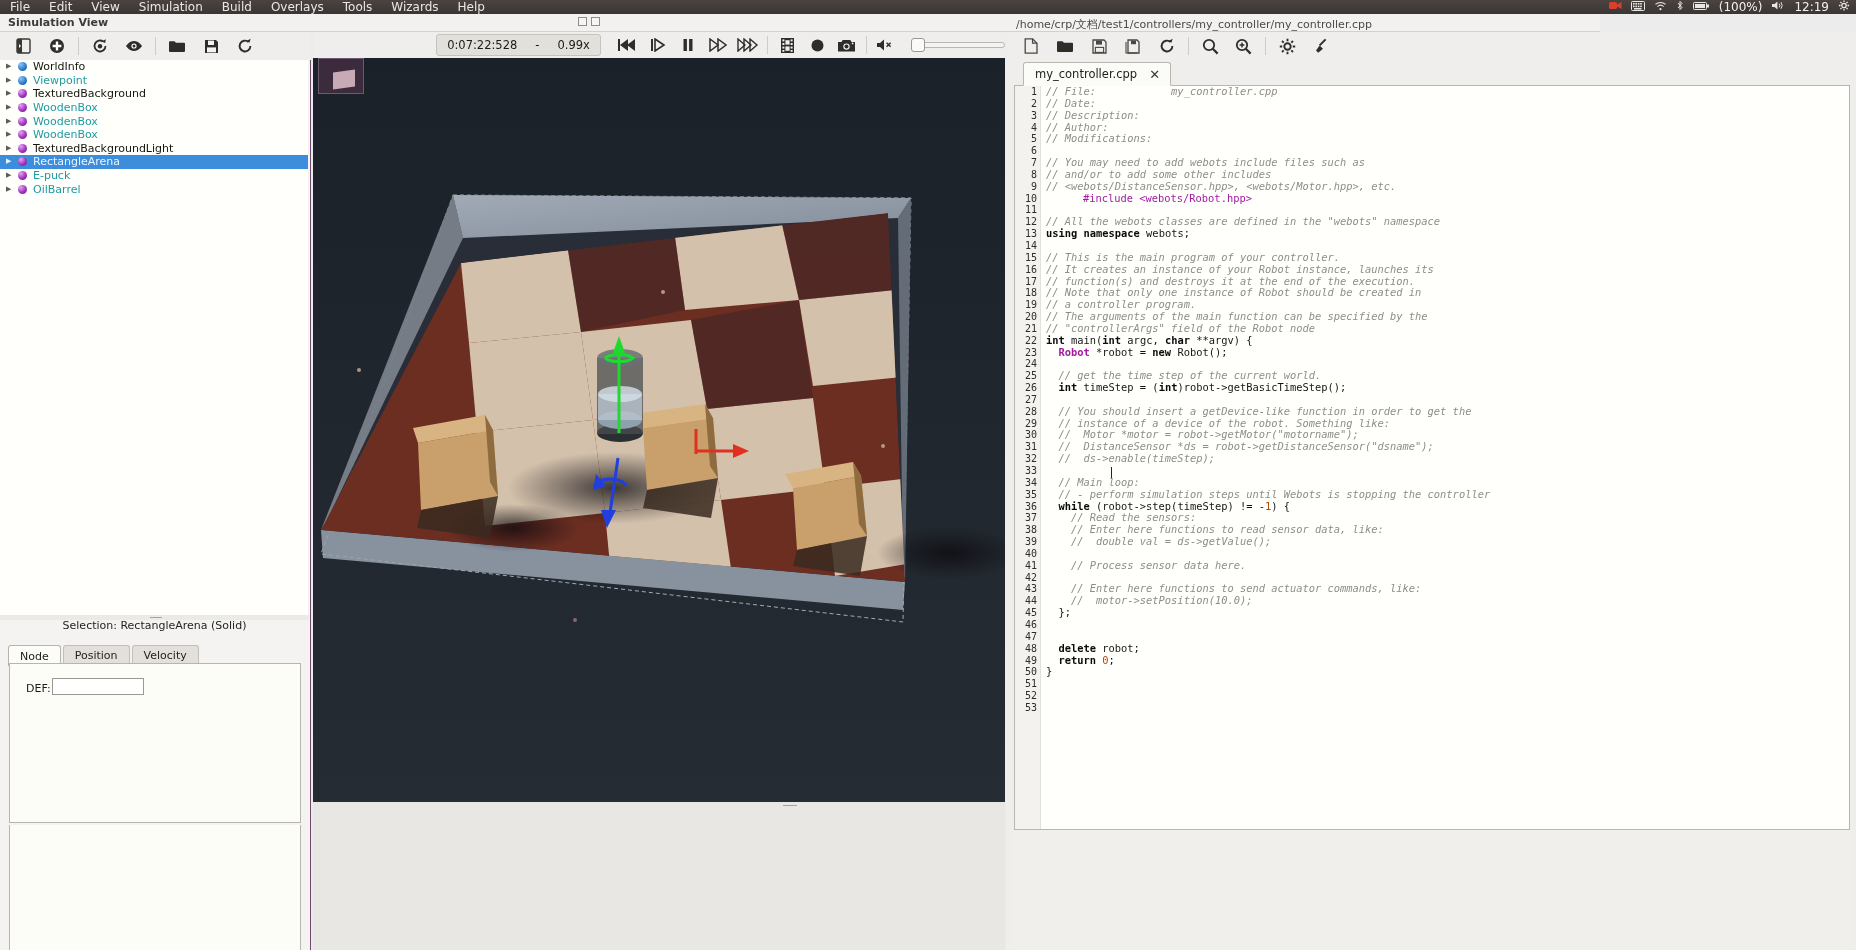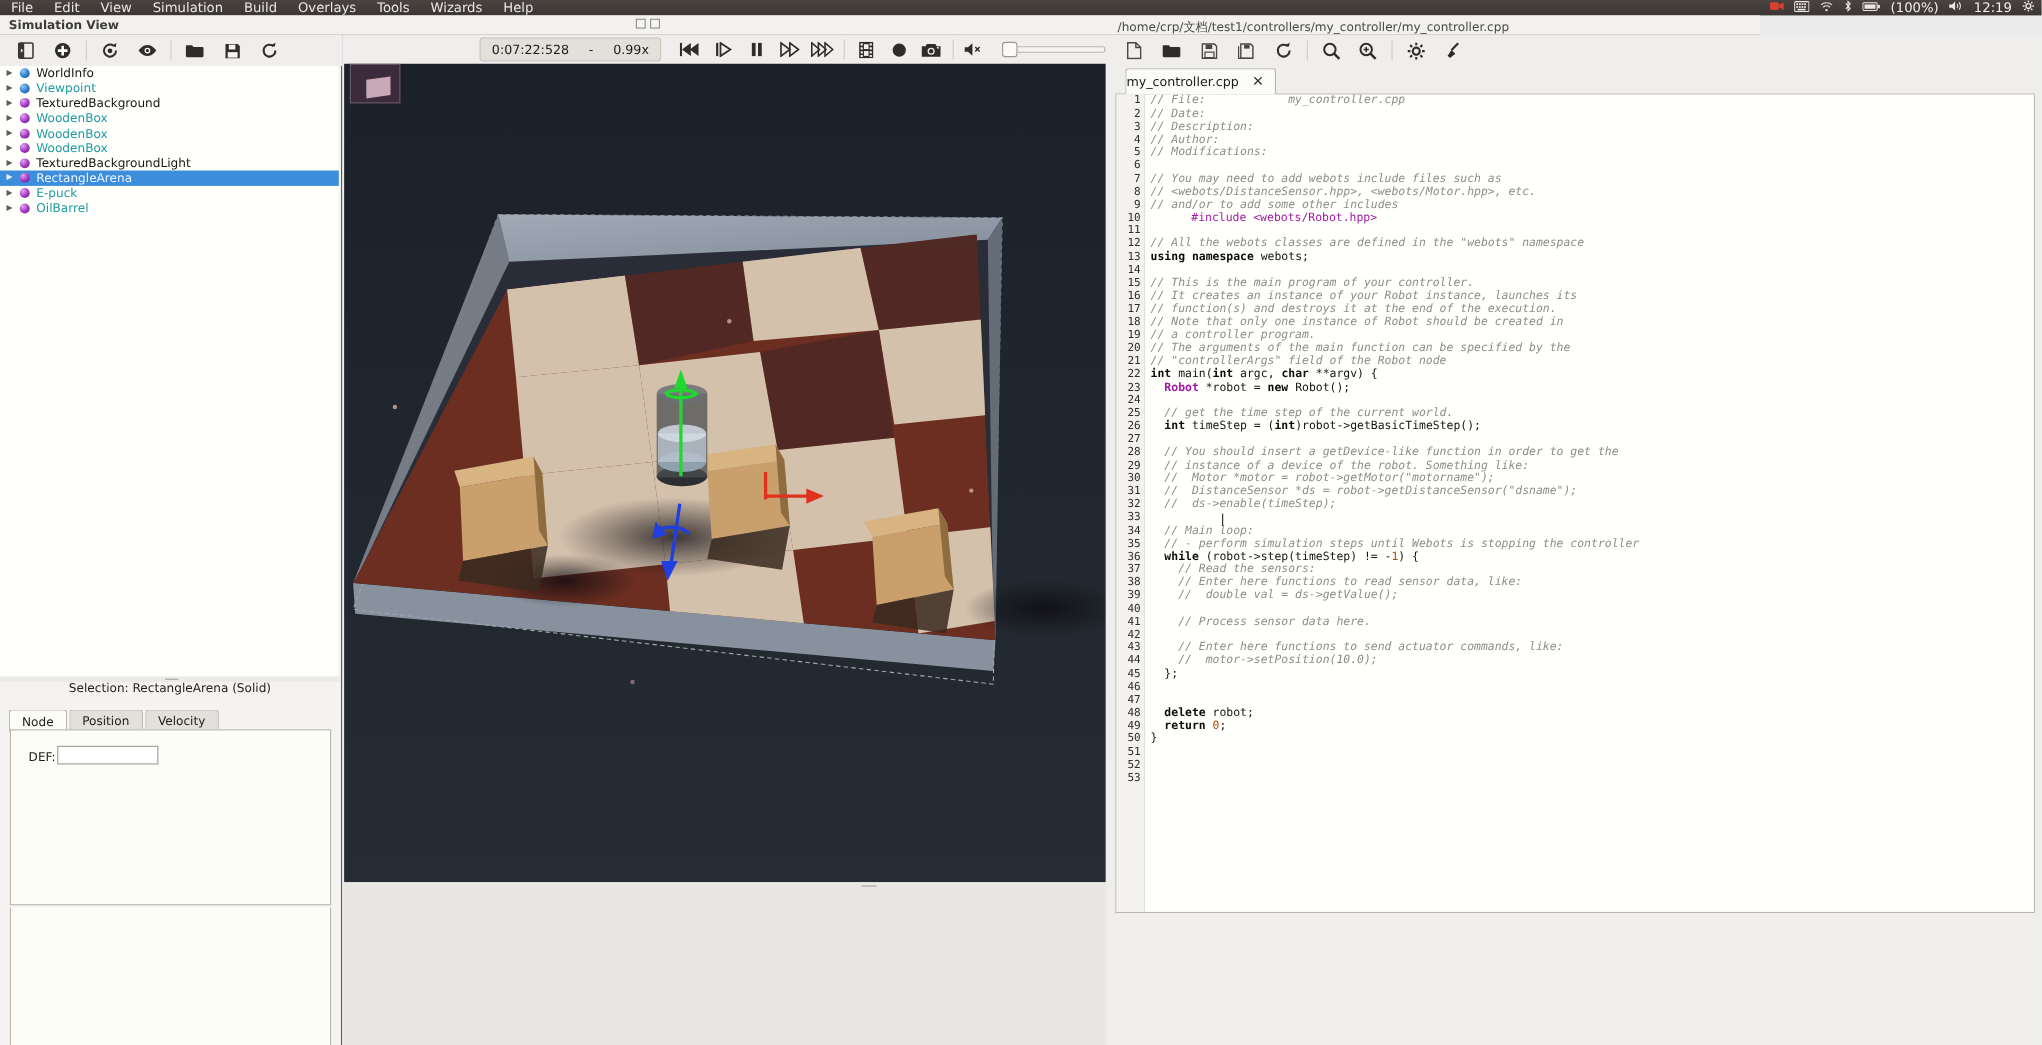--- a/index.html
+++ b/index.html
@@ -66,21 +66,21 @@
   #vp-bottom { position:absolute; left:313px; top:802px; width:692px; height:148px; background:#e9e7e4; }
   #vp-bottom::after { content:""; position:absolute; left:470px; top:3px; width:14px; height:1px; background:#a5a29d; }
   .sky { position:absolute; inset:0; background: linear-gradient(#1b2128 0%, #20262d 45%, #262c33 100%); }
   #thumb { position:absolute; left:5px; top:0px; width:46px; height:36px; background:#3b2b3d; border:1px solid #6a5a6b; }
   #thumb::after { content:""; position:absolute; left:14px; top:12px; width:22px; height:17px; background:#c8a9b6; transform:skewY(-8deg); }
   
   
   #editor-pane { position:absolute; left:1006px; top:32px; width:850px; height:918px; background:#efeeec; }
   #editor-toolbar { position:absolute; left:0; top:0; width:850px; height:28px; display:flex; align-items:center; padding-left:8px; }
   #tabbar { position:absolute; left:8px; top:28px; width:836px; height:26px; border-bottom:1px solid #b9b6b0; }
-  #etab { position:absolute; left:9px; top:2px; height:24px; padding:0 10px 0 0; display:flex; align-items:center; gap:12px;
+  #etab { position:absolute; left:9px; top:2px; height:24px; padding:0 10px 0 11px; display:flex; align-items:center; gap:12px;
           background:#fbfbf7; border:1px solid #b9b6b0; border-bottom:1px solid #fbfbf7; border-radius:3px 3px 0 0; font-size:11.5px; color:#1e1c18; }
   #etab .x { font-size:13px; color:#3a3833; font-weight:bold; }
   #code-area { position:absolute; left:8px; top:54px; width:836px; height:744px; background:#fffffc; border:1px solid #b9b6b0; border-top:none; overflow:hidden; }
   #gutter { position:absolute; left:0; top:0; width:26px; height:744px; background:#f3f2ee; border-right:1px solid #e2e0da; }
   .ln { height:11.85px; text-align:right; padding-right:3px; font-family:"DejaVu Sans Mono","Liberation Mono",monospace;
         font-size:10px; color:#2f2d29; line-height:11.85px; }
   #code { position:absolute; left:27px; top:0; width:809px; height:744px; }
   .cl { height:11.85px; line-height:11.85px; font-family:"DejaVu Sans Mono","Liberation Mono",monospace;
         font-size:10.4px; white-space:pre; padding-left:4px; }
   .cmt { color:#8e8d86; font-style:italic; }
@@ -634,22 +634,22 @@
         <div class="ln">53</div>
       </div>
     <div id="code">
         <div class="cl"><span class="cmt">// File:            my_controller.cpp</span></div>
         <div class="cl"><span class="cmt">// Date:</span></div>
         <div class="cl"><span class="cmt">// Description:</span></div>
         <div class="cl"><span class="cmt">// Author:</span></div>
         <div class="cl"><span class="cmt">// Modifications:</span></div>
         <div class="cl">&nbsp;</div>
         <div class="cl"><span class="cmt">// You may need to add webots include files such as</span></div>
+        <div class="cl"><span class="cmt">// and/or to add some other includes</span></div>
         <div class="cl"><span class="cmt">// &lt;webots/DistanceSensor.hpp&gt;, &lt;webots/Motor.hpp&gt;, etc.</span></div>
-        <div class="cl"><span class="cmt">// and/or to add some other includes</span></div>
         <div class="cl"><span class="pre">#include &lt;webots/Robot.hpp&gt;</span></div>
         <div class="cl">&nbsp;</div>
         <div class="cl"><span class="cmt">// All the webots classes are defined in the "webots" namespace</span></div>
         <div class="cl"><span class="kw">using</span><span class="pln"> </span><span class="kw">namespace</span><span class="pln"> webots;</span></div>
         <div class="cl">&nbsp;</div>
         <div class="cl"><span class="cmt">// This is the main program of your controller.</span></div>
         <div class="cl"><span class="cmt">// It creates an instance of your Robot instance, launches its</span></div>
         <div class="cl"><span class="cmt">// function(s) and destroys it at the end of the execution.</span></div>
         <div class="cl"><span class="cmt">// Note that only one instance of Robot should be created in</span></div>
         <div class="cl"><span class="cmt">// a controller program.</span></div>

